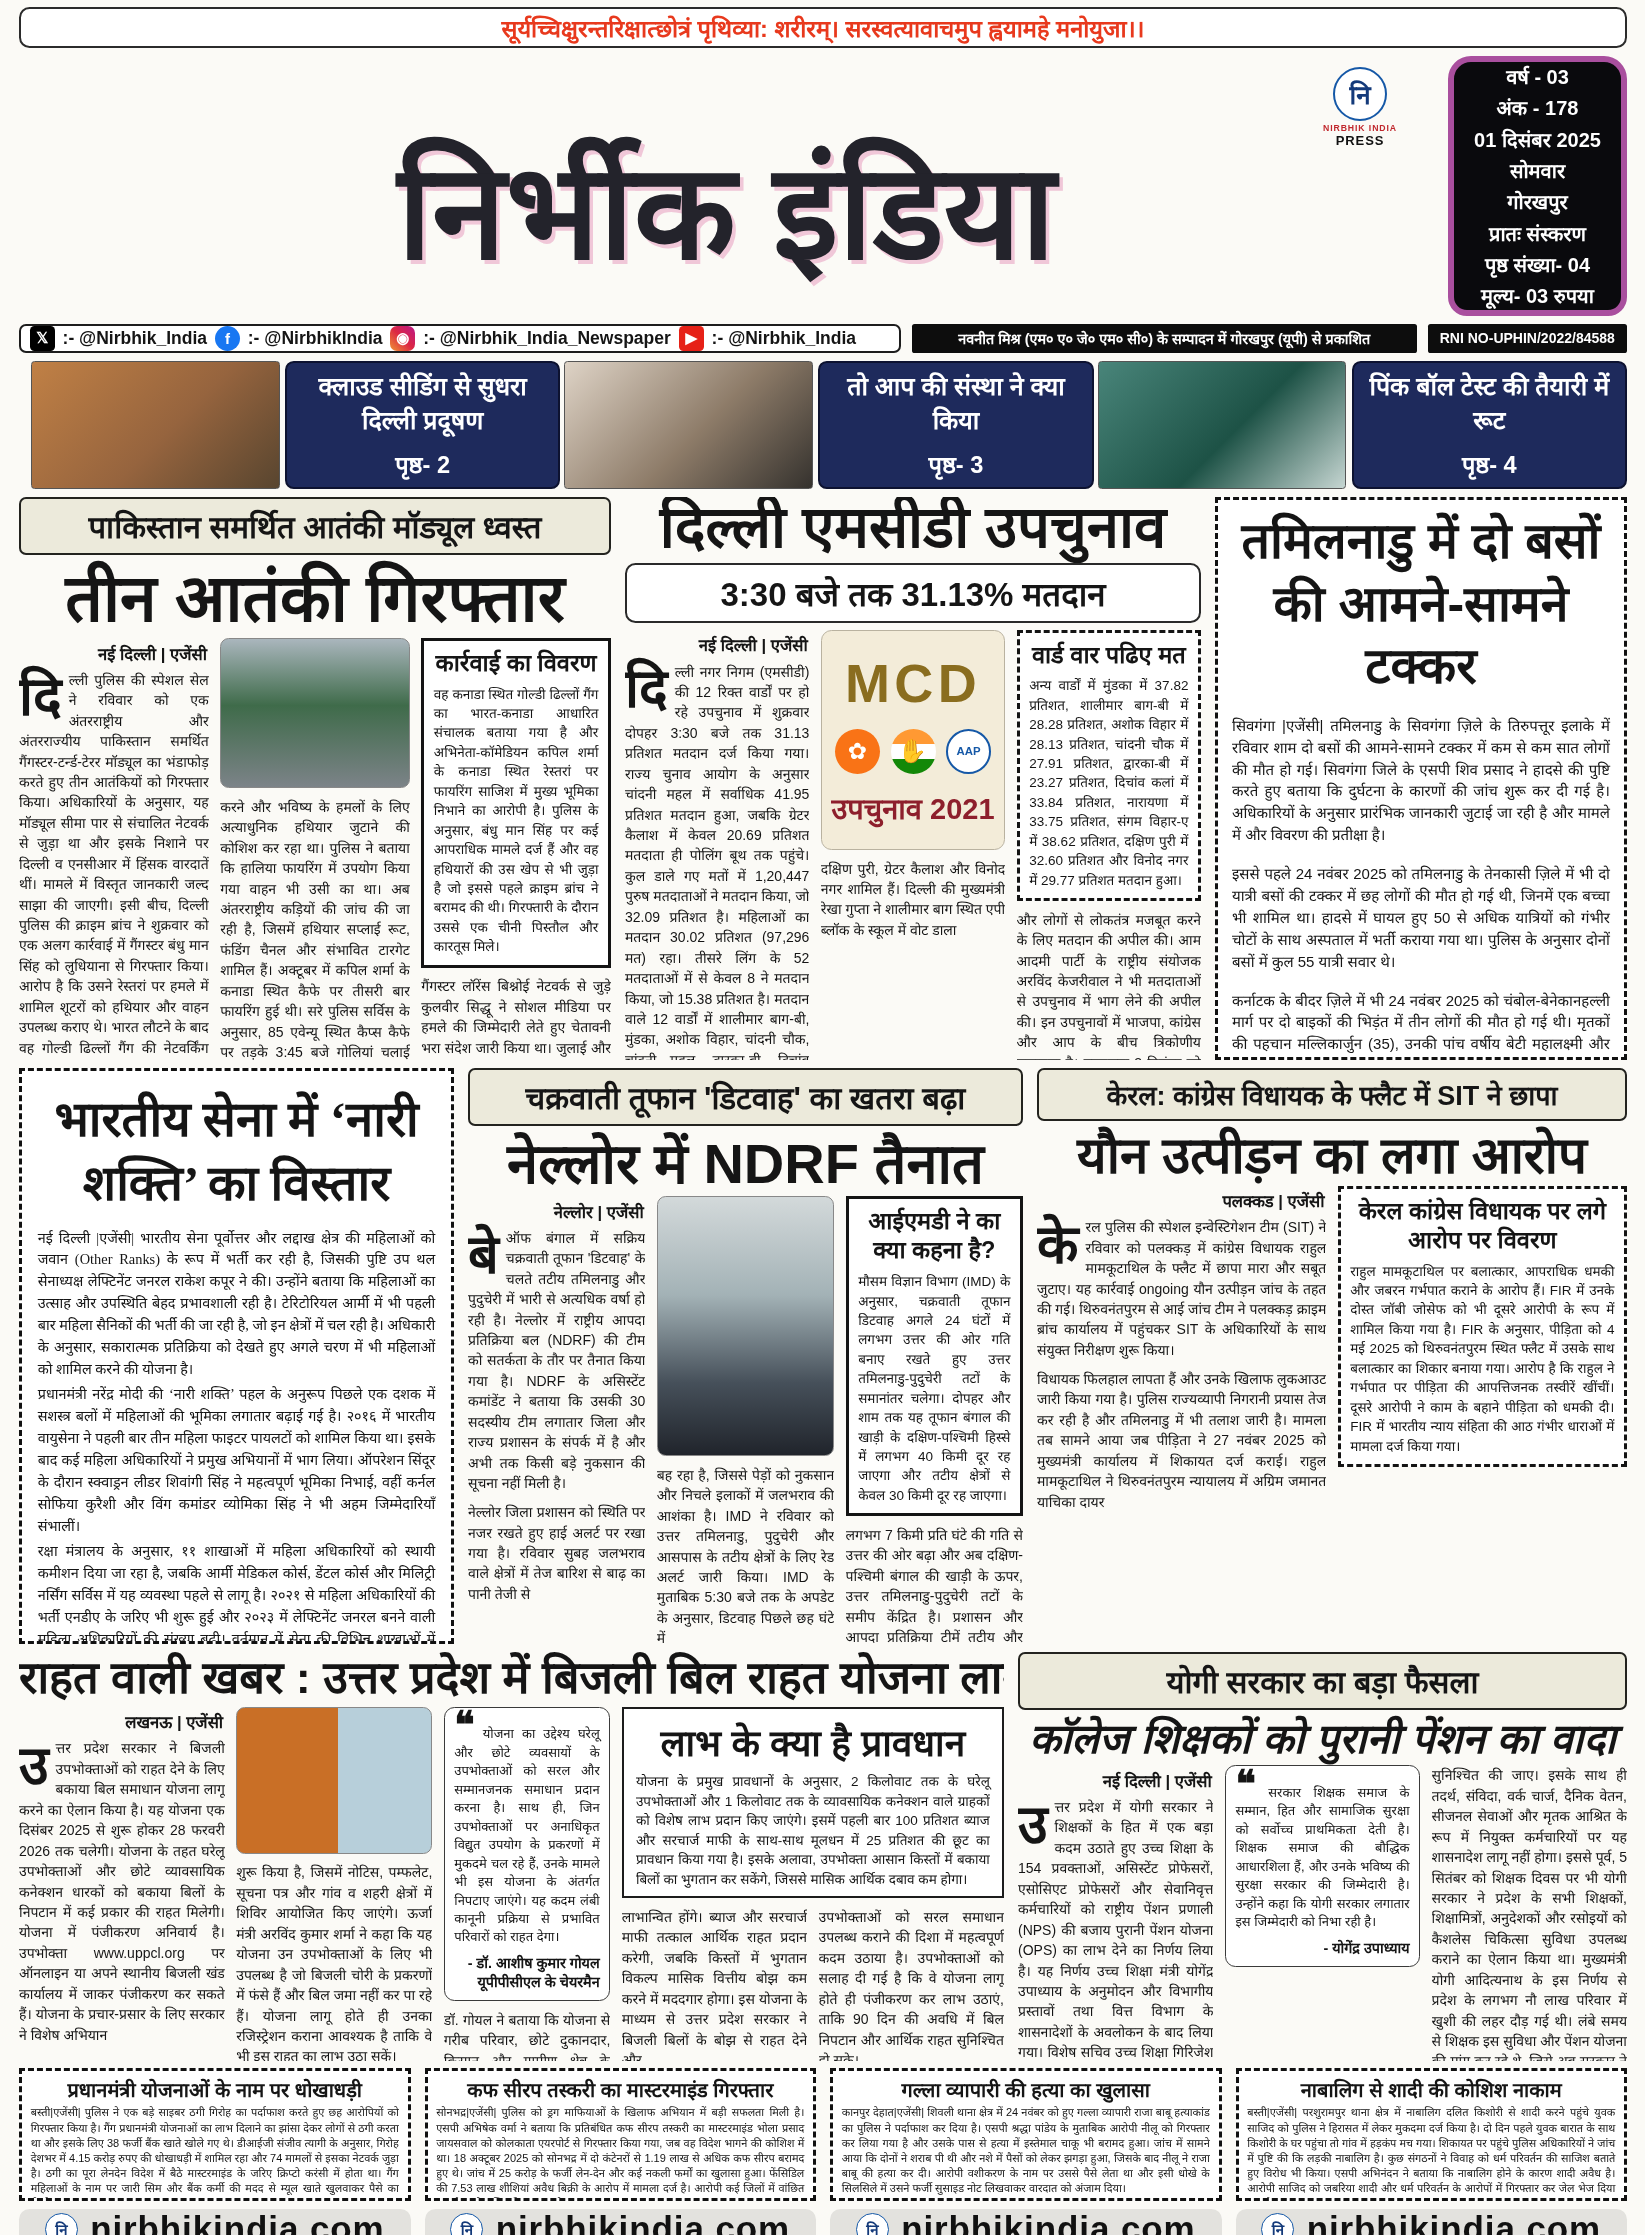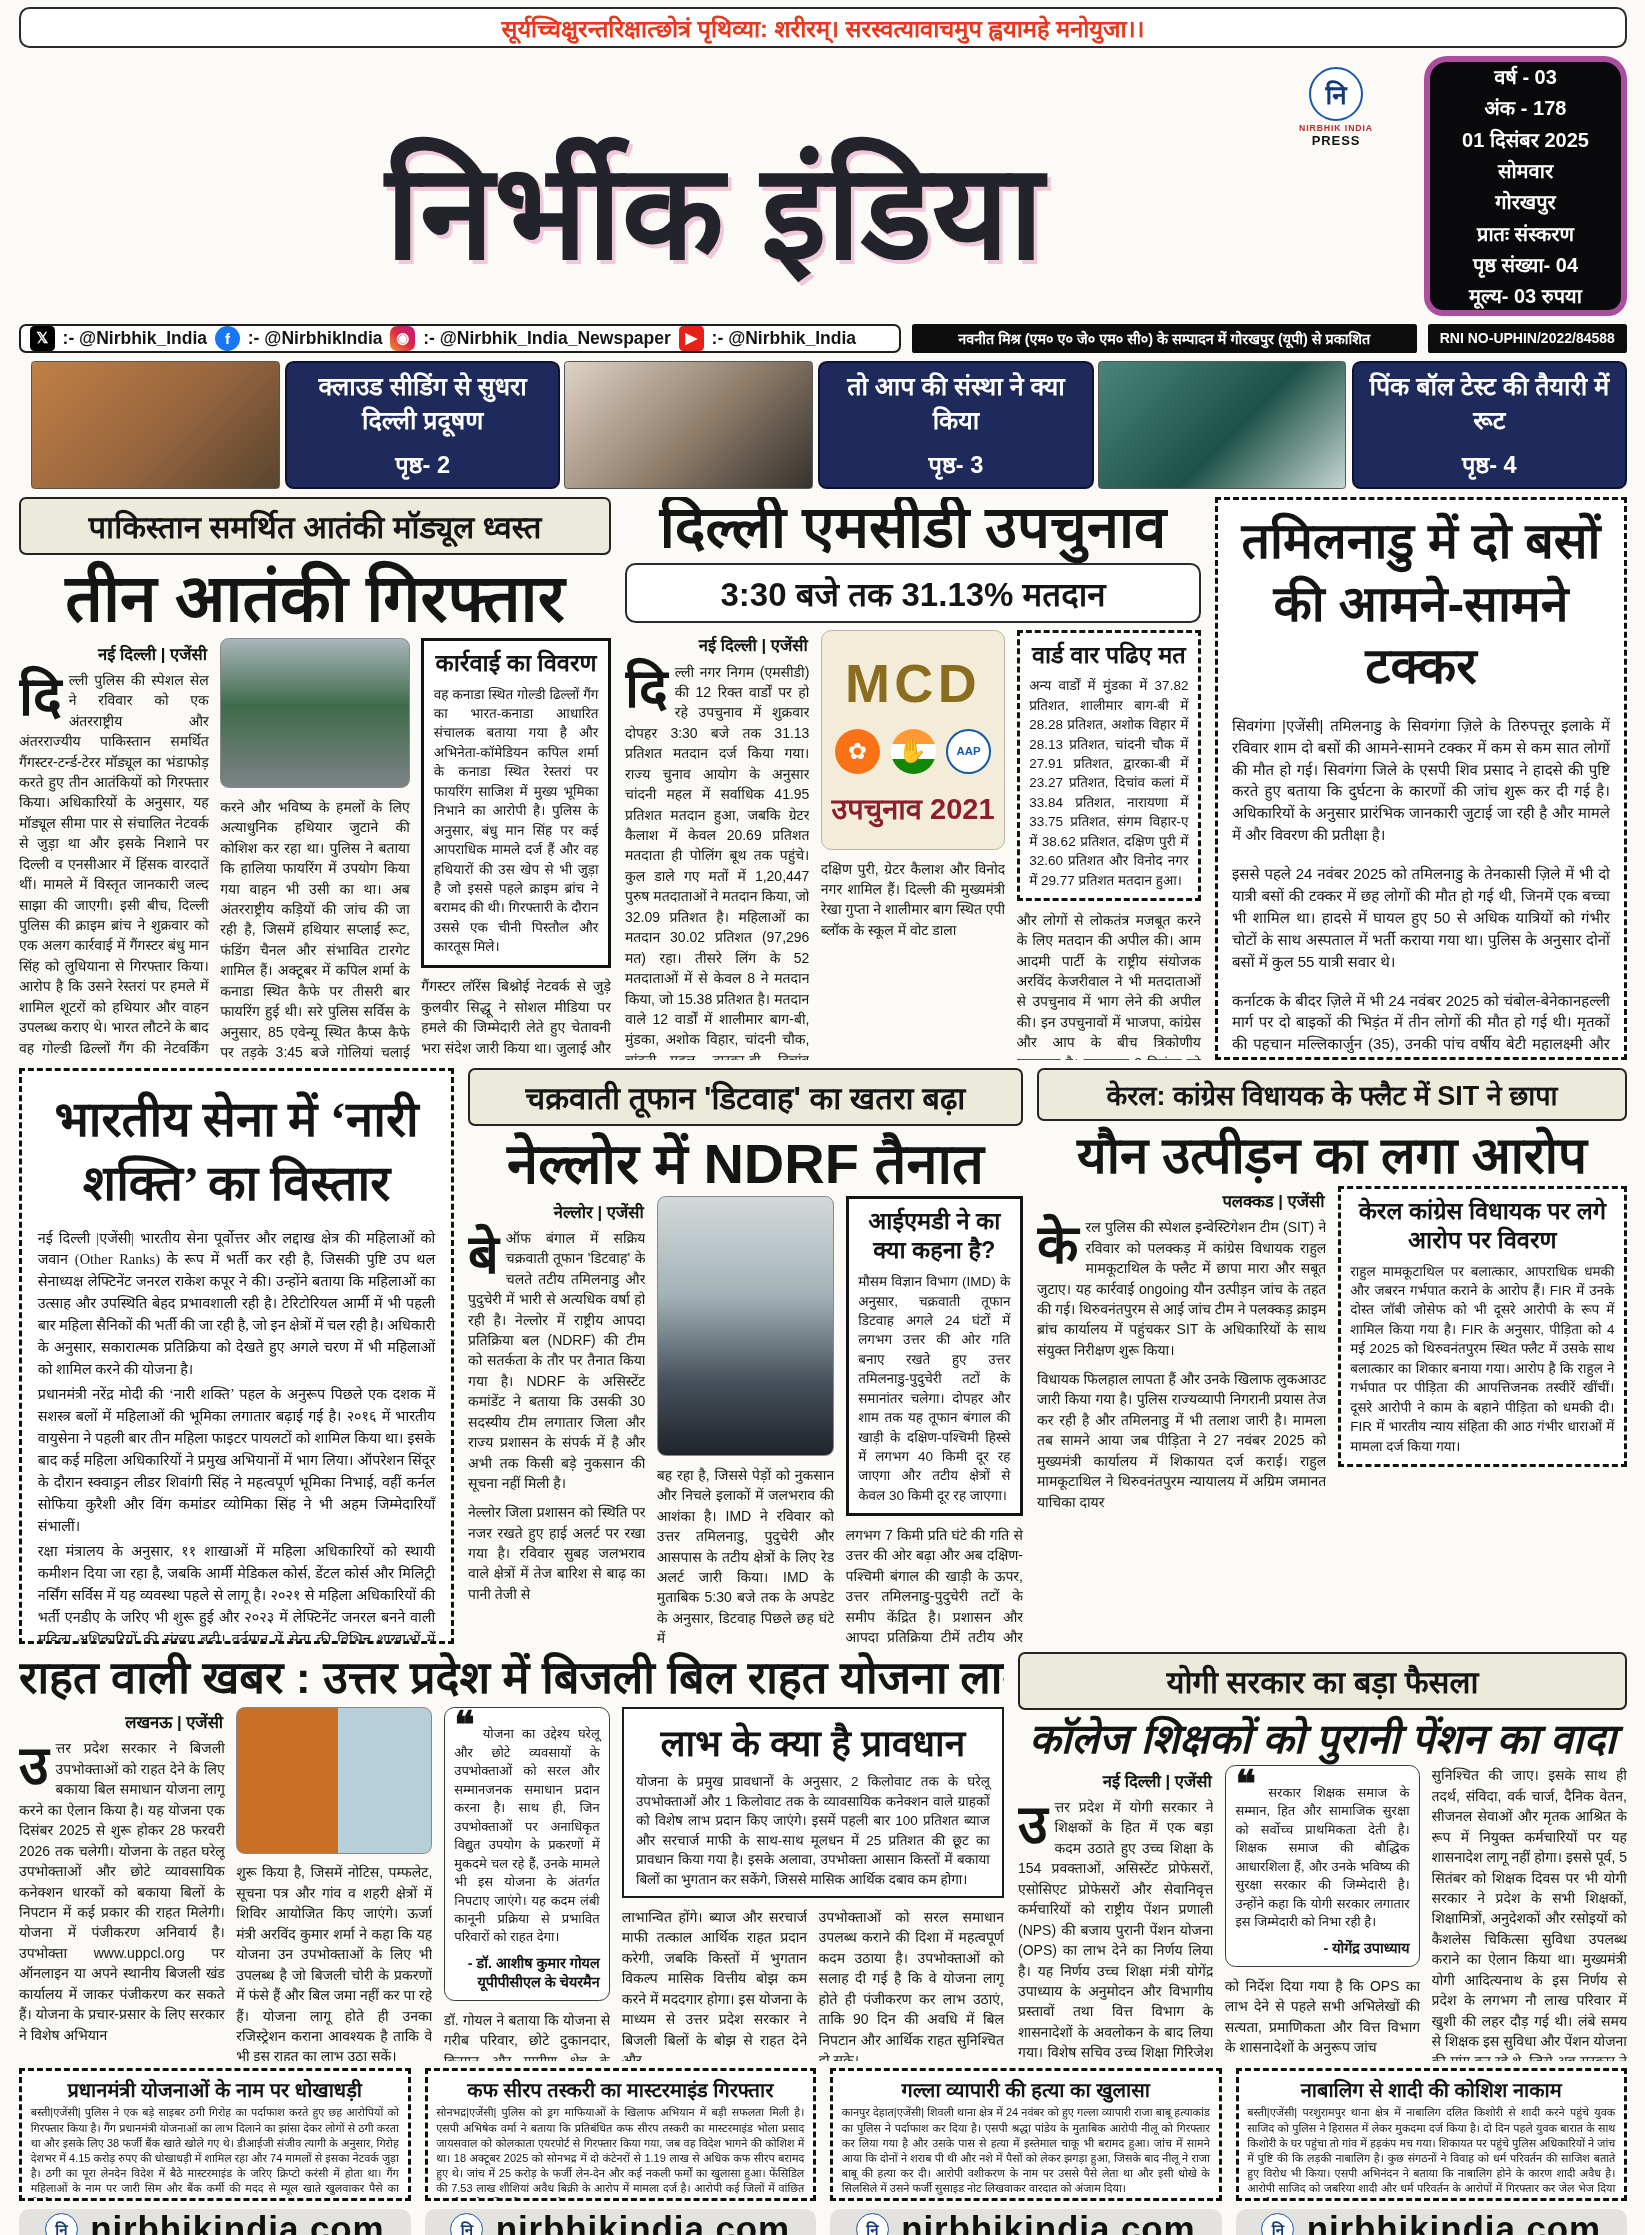--- a/index.html
+++ b/index.html
@@ -13,21 +13,21 @@
   
   .masthead{display:flex;gap:14px;height:260px;}
   .mast-left{flex:1;display:flex;flex-direction:column;overflow:hidden;}
   .mast-top{display:flex;justify-content:flex-end;align-items:center;gap:31px;height:103px;padding-right:26px;}
   .logo{display:flex;flex-direction:column;align-items:center;width:96px;}
   .logo-circle{width:54px;height:54px;border-radius:50%;border:2.6px solid #1558a7;background:#fff;display:flex;align-items:center;justify-content:center;font-size:26px;font-weight:bold;color:#143a7a;}
   .logo-l1{color:#c0272d;font-weight:bold;font-size:8.7px;margin-top:1.7px;letter-spacing:0.9px;}
   .logo-l2{color:#111;font-weight:900;font-size:13px;letter-spacing:0.9px;}
   .tagline{font-size:51px;font-weight:900;}
   .mast-title{font-size:133px;font-weight:900;text-align:center;line-height:1.05;white-space:nowrap;color:#23232b;text-shadow:3.5px 3.5px 0 #f0c7d8;margin-top:-15.7px;}
-  .info-box{width:203px;background:#0a0a0d;border:6.1px solid #a94f9e;border-radius:23px 23px 19px 19px;color:#fff;display:flex;flex-direction:column;justify-content:center;gap:4.4px;text-align:center;font-weight:bold;font-size:20px;padding:8.7px 3.5px;}
+  .info-box{width:179px;background:#0a0a0d;border:6.1px solid #a94f9e;border-radius:23px 23px 19px 19px;color:#fff;display:flex;flex-direction:column;justify-content:center;gap:4.4px;text-align:center;font-weight:bold;font-size:20px;padding:8.7px 3.5px;}
 
   
   .social-row{display:flex;gap:10.5px;height:40px;align-items:stretch;}
   .social-box{width:882px;border:2.6px solid #1d1d1d;border-radius:7px;background:#fff;display:flex;align-items:center;gap:7.9px;padding:0 8.7px;font-weight:bold;font-size:17.5px;white-space:nowrap;overflow:hidden;}
   .ic{width:25px;height:25px;display:inline-flex;align-items:center;justify-content:center;color:#fff;font-weight:bold;font-size:15px;flex:none;}
   .ic-x{background:#000;border-radius:4.4px;}
   .ic-fb{background:#1877f2;border-radius:50%;}
   .ic-ig{background:linear-gradient(45deg,#f09433,#dc2743,#bc1888);border-radius:7px;}
   .ic-yt{background:#e62117;border-radius:4.4px;}
   .editor-strip{flex:1;background:#0d0d0d;color:#fff;display:flex;align-items:center;justify-content:center;font-size:14.4px;font-weight:bold;border-radius:2.6px;text-align:center;padding:0 7px;}
@@ -354,21 +354,20 @@
         <div class="c">
           <div class="byline">नई दिल्ली | एजेंसी</div>
           <div class="bt"><span class="dropcap">उ</span><span>त्तर प्रदेश में योगी सरकार ने शिक्षकों के हित में एक बड़ा कदम उठाते हुए उच्च शिक्षा के 154 प्रवक्ताओं, असिस्टेंट प्रोफेसरों, एसोसिएट प्रोफेसरों और सेवानिवृत्त कर्मचारियों को राष्ट्रीय पेंशन प्रणाली (NPS) की बजाय पुरानी पेंशन योजना (OPS) का लाभ देने का निर्णय लिया है। यह निर्णय उच्च शिक्षा मंत्री योगेंद्र उपाध्याय के अनुमोदन और विभागीय प्रस्तावों तथा वित्त विभाग के शासनादेशों के अवलोकन के बाद लिया गया। विशेष सचिव उच्च शिक्षा गिरिजेश त्यागी के आदेश के अनुसार निदेशक उच्च शिक्षा प्रयागराज</span></div>
         </div>
         <div class="c">
           <div class="quote-box">
             <span class="qmark">❝</span>
             <span>सरकार शिक्षक समाज के सम्मान, हित और सामाजिक सुरक्षा को सर्वोच्च प्राथमिकता देती है। शिक्षक समाज की बौद्धिक आधारशिला हैं, और उनके भविष्य की सुरक्षा सरकार की जिम्मेदारी है। उन्होंने कहा कि योगी सरकार लगातार इस जिम्मेदारी को निभा रही है।</span>
             <div class="q-attr">- योगेंद्र उपाध्याय</div>
           </div>
-          <div class="bt tail">को निर्देश दिया गया है कि OPS का लाभ देने से पहले सभी अभिलेखों की सत्यता, प्रमाणिकता और वित्त विभाग के शासनादेशों के अनुरूप जांच</div>
         </div>
         <div class="c">
           <div class="bt">सुनिश्चित की जाए। इसके साथ ही तदर्थ, संविदा, वर्क चार्ज, दैनिक वेतन, सीजनल सेवाओं और मृतक आश्रित के रूप में नियुक्त कर्मचारियों पर यह शासनादेश लागू नहीं होगा। इससे पूर्व, 5 सितंबर को शिक्षक दिवस पर भी योगी सरकार ने प्रदेश के सभी शिक्षकों, शिक्षामित्रों, अनुदेशकों और रसोइयों को कैशलेस चिकित्सा सुविधा उपलब्ध कराने का ऐलान किया था। मुख्यमंत्री योगी आदित्यनाथ के इस निर्णय से प्रदेश के लगभग नौ लाख परिवार में खुशी की लहर दौड़ गई थी। लंबे समय से शिक्षक इस सुविधा और पेंशन योजना की मांग कर रहे थे, जिसे अब सरकार ने पूरा किया है।</div>
         </div>
       </div>
     </div>
   </div>
 
   <div class="briefs">
     <div class="brief">

